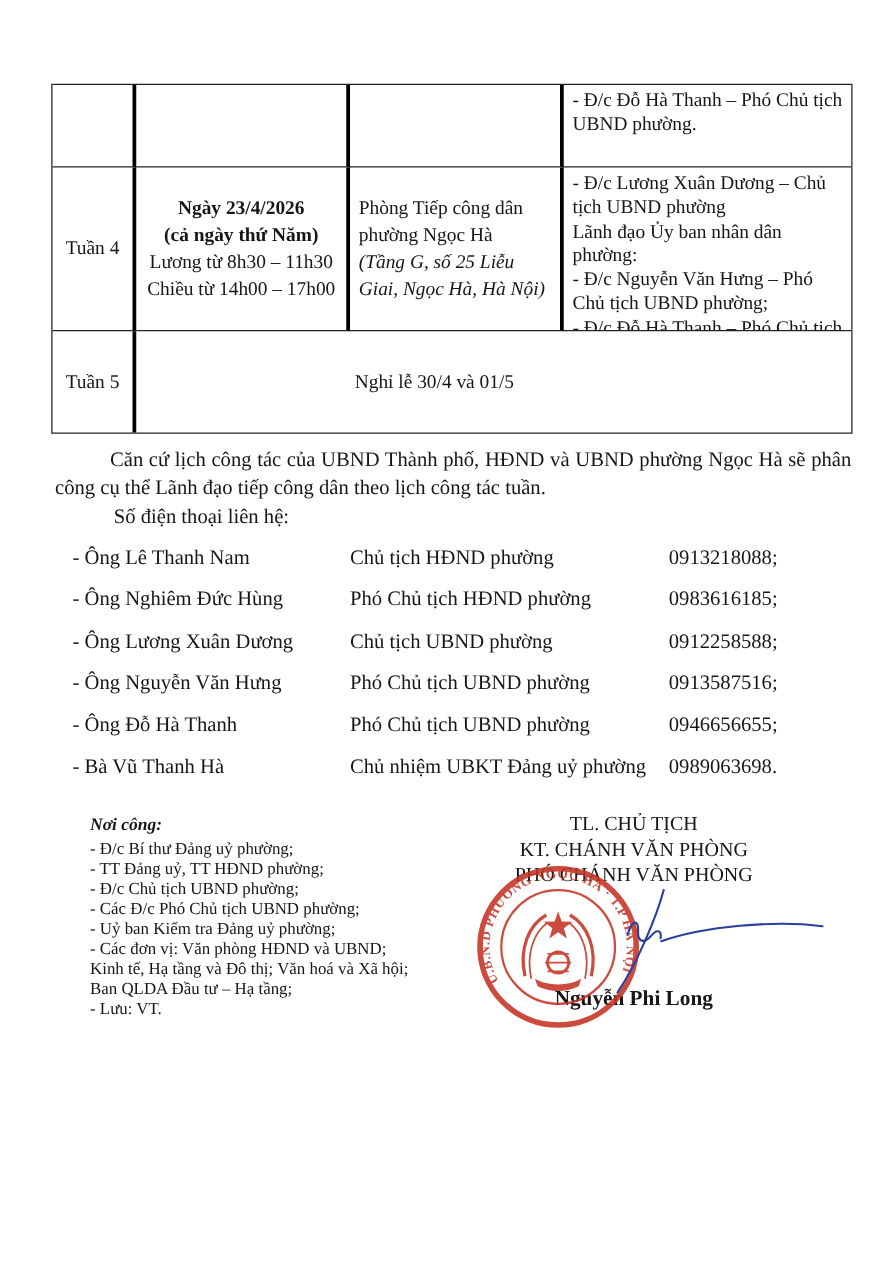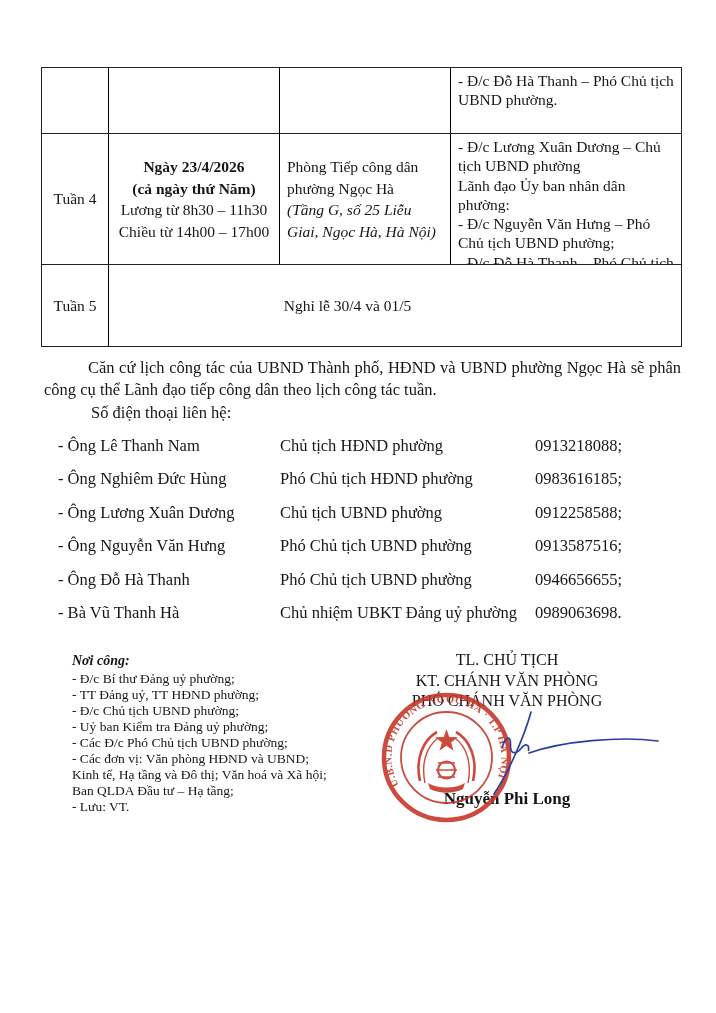--- a/index.html
+++ b/index.html
@@ -3,21 +3,21 @@
 <meta charset="utf-8">
 <style>
   html,body{margin:0;padding:0;background:#ffffff;}
   .page{position:relative;width:716px;height:960px;background:#ffffff;overflow:hidden;
         font-family:"Liberation Serif","DejaVu Serif",serif;color:#161616;}
 
   
   .sched-table{position:absolute;left:41px;top:67px;width:641px;height:280px;
     display:grid;grid-template-columns:67px 171px 171px 1fr;grid-template-rows:66px 131px 1fr;
     border:1.5px solid #222;box-sizing:border-box;font-size:15.5px;}
-  .cell{border-right:1px solid #000000;border-bottom:1px solid #222;box-sizing:border-box;overflow:hidden;}
+  .cell{border-right:3px solid #000000;border-bottom:1px solid #222;box-sizing:border-box;overflow:hidden;}
   .cell.last-col{border-right:none;}
   .cell.last-row{border-bottom:none;}
   .cell-center{display:flex;flex-direction:column;align-items:center;justify-content:center;text-align:center;}
   .cell-left-mid{display:flex;flex-direction:column;justify-content:center;padding:2px 4px 2px 7px;line-height:21.5px;}
   .cell-top{padding:3px 6px 2px 7px;line-height:19.3px;}
   .bold{font-weight:bold;}
   .italic{font-style:italic;}
   .sched-lines{line-height:21.5px;}
   .merged-cell{grid-column:2/5;display:flex;align-items:center;justify-content:center;padding-right:95px;box-sizing:border-box;}
 
@@ -122,22 +122,22 @@
       <span class="contact-title">Chủ nhiệm UBKT Đảng uỷ phường</span>
       <span class="contact-phone">0989063698.</span>
     </div>
   </div>
 
   <div class="recipients">
     <div class="recipients-heading">Nơi công:</div>
     <div class="recipient-item">- Đ/c Bí thư Đảng uỷ phường;</div>
     <div class="recipient-item">- TT Đảng uỷ, TT HĐND phường;</div>
     <div class="recipient-item">- Đ/c Chủ tịch UBND phường;</div>
+    <div class="recipient-item">- Các Đ/c Phó Chủ tịch UBND phường;</div>
     <div class="recipient-item">- Uỷ ban Kiểm tra Đảng uỷ phường;</div>
-    <div class="recipient-item">- Các Đ/c Phó Chủ tịch UBND phường;</div>
     <div class="recipient-item">- Các đơn vị: Văn phòng HĐND và UBND;   Kinh tế, Hạ tầng và Đô thị; Văn hoá và Xã hội; Ban QLDA Đầu tư – Hạ tầng;</div>
     <div class="recipient-item">- Lưu: VT.</div>
   </div>
 
   <div class="sig-block">
     <div>TL. CHỦ TỊCH</div>
     <div>KT. CHÁNH VĂN PHÒNG</div>
     <div>PHÓ CHÁNH VĂN PHÒNG</div>
   </div>
 

